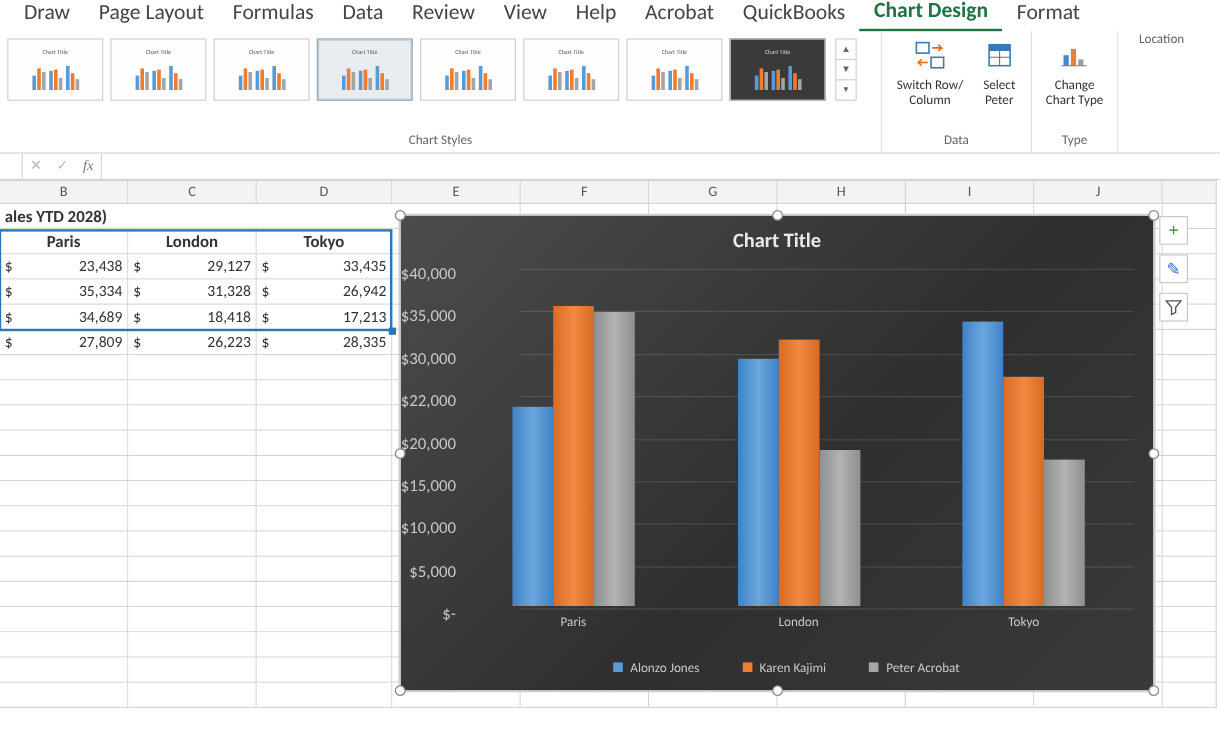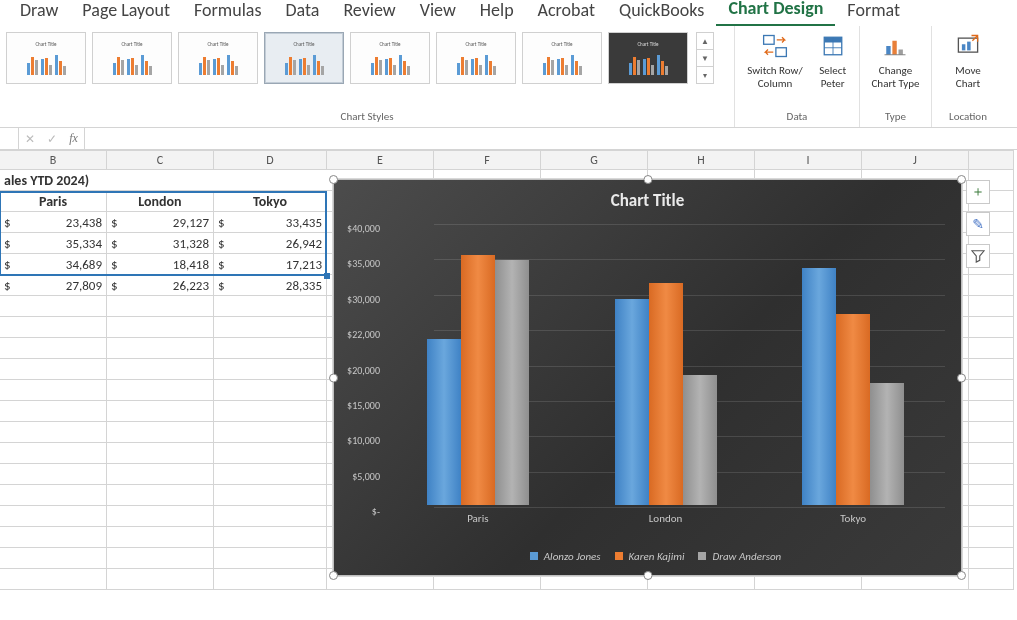--- a/index.html
+++ b/index.html
@@ -60,29 +60,29 @@
 
   
   .chart-obj { position:absolute; left:333px; top:29px; width:629px; height:397px; border:1px solid #bfbfbf; background:linear-gradient(135deg,#4c4c4c 0%, #2f2f2f 55%, #3a3a3a 100%); box-shadow:0 0 0 1px #d8d8d8;}
   .chart-obj .handle { position:absolute; width:9px; height:9px; border:1px solid #888; background:#fff; border-radius:50%;}
   .h-tl{left:-5px; top:-5px;} .h-tr{right:-5px; top:-5px;} .h-bl{left:-5px; bottom:-5px;} .h-br{right:-5px; bottom:-5px;}
   .h-t{left:50%; top:-5px; transform:translateX(-50%);} .h-b{left:50%; bottom:-5px; transform:translateX(-50%);}
   .h-l{left:-5px; top:50%; transform:translateY(-50%);} .h-r{right:-5px; top:50%; transform:translateY(-50%);}
 
   .chart-title { text-align:center; color:#eaeaea; font-weight:bold; font-size:17px; padding-top:10px; font-family:Calibri, sans-serif;}
   .plot { position:absolute; left:50px; right:16px; top:44px; bottom:70px;}
-  .y-tick { position:absolute; right:20px; font-size:10px; color:#c8c8c8; transform:translateY(50%);}
+  .y-tick { position:absolute; right:20px; font-size:14px; color:#c8c8c8; transform:translateY(50%);}
   .grid-h { position:absolute; left:50px; right:0; height:1px; background:rgba(255,255,255,0.12);}
   .cat-group { position:absolute; bottom:0; display:flex; align-items:flex-end; justify-content:center; gap:0;}
   .bar { width:34px; position:relative;}
   .bar.c1 { background:linear-gradient(90deg,#3f82c5 0%, #6aa7dd 50%, #3f82c5 100%);}
   .bar.c2 { background:linear-gradient(90deg,#d96a23 0%, #f08a44 50%, #d96a23 100%);}
   .bar.c3 { background:linear-gradient(90deg,#8f8f8f 0%, #b3b3b3 50%, #8f8f8f 100%);}
   .cat-label { position:absolute; color:#c8c8c8; font-size:11px; text-align:center; transform:translateX(-50%);}
-  .legend { position:absolute; left:16px; right:0; bottom:12px; display:flex; gap:14px; justify-content:center; font-size:11px; color:#c8c8c8; align-items:center;font-style:italic;}
+  .legend { position:absolute; left:16px; right:0; bottom:12px; display:flex; gap:36px; justify-content:center; font-size:11px; color:#c8c8c8; align-items:center;}
   .legend .sw { width:8px; height:8px; display:inline-block; margin-right:6px;}
   .sw.c1{background:#5b9bd5;} .sw.c2{background:#ed7d31;} .sw.c3{background:#a5a5a5;}
 
   .side-btns { position:absolute; right:-29px; top:0; display:flex; flex-direction:column; gap:8px;}
   .side-btn { width:24px; height:24px; border:1px solid #c9c9c9; background:#fff; display:flex; align-items:center; justify-content:center; font-size:14px; color:#3a7a3a;}
   .side-btn.brush{color:#4472c4;}
   .side-btn.filter svg{width:14px;height:14px;}
 </style>
 </head>
 <body>
@@ -311,33 +311,20 @@
               <line x1="4" y1="26" x2="28" y2="26" stroke="#777"></line>
             </svg>
         <span style="white-space:pre-line;">Change
 Chart Type</span>
       </div>
     </div>
     <div class="group-label">Type</div>
   </div>
 
   <div class="group group-loc" style="border-right:none;">
-    <div class="btns">
-      <div class="rb-btn">
-        <svg viewBox="0 0 32 32">
-              <rect x="5" y="7" width="22" height="16" fill="none" stroke="#555" stroke-width="1.5"></rect>
-              <rect x="9" y="14" width="4" height="7" fill="#4a86c5"></rect>
-              <rect x="15" y="11" width="4" height="10" fill="#4a86c5"></rect>
-              <path d="M20 4 h7 v7" fill="none" stroke="#e06a1a" stroke-width="1.5"></path>
-              <path d="M27 4 l-6 6" stroke="#e06a1a" stroke-width="1.5"></path>
-            </svg>
-        <span style="white-space:pre-line;">Move
-Chart</span>
-      </div>
-    </div>
     <div class="group-label">Location</div>
   </div>
 </div>
 
 <div class="fxbar">
   <div class="cell-ref"></div>
   <div style="width:1px;height:100%;background:#d4d4d4;"></div>
   <span style="padding:0 6px; color:#bbb;">✕</span>
   <span style="padding:0 6px; color:#bbb;">✓</span>
   <span class="fx">fx</span>
@@ -354,21 +341,21 @@
     <div class="ch wF">F</div>
     <div class="ch wG">G</div>
     <div class="ch wH">H</div>
     <div class="ch wI">I</div>
     <div class="ch wJ">J</div>
     <div class="ch wK"></div>
   </div>
 
   <div class="grid-rows">
     <div class="gr">
-      <div class="cell title wB" style="width:327px; border-right:none;">ales YTD 2024)</div>
+      <div class="cell title wB" style="width:327px; border-right:none;">ales YTD 2028)</div>
       <div class="cell wE"></div>
           <div class="cell wF"></div>
           <div class="cell wG"></div>
           <div class="cell wH"></div>
           <div class="cell wI"></div>
           <div class="cell wJ"></div>
           <div class="cell wK"></div>
     </div>
     <div class="gr">
       <div class="cell hdr wB">Paris</div>
@@ -699,21 +686,21 @@
           <div class="cat-group" style="left: 409.167px; width: 120px;">
             <div class="bar c1" style="height: 236.553px;"></div>
             <div class="bar c2" style="height: 190.615px;"></div>
             <div class="bar c3" style="height: 121.782px;"></div>
           </div>
         </div>
 
     <div class="legend">
       <span><span class="sw c1"></span><span>Alonzo Jones</span></span>
       <span><span class="sw c2"></span><span>Karen Kajimi</span></span>
-      <span><span class="sw c3"></span><span>Draw Anderson</span></span>
+      <span><span class="sw c3"></span><span>Peter Acrobat</span></span>
     </div>
   <div class="cat-label" style="left: 143.833px; bottom: 50px; position: absolute;">Paris</div>
         <div class="cat-label" style="left: 331.5px; bottom: 50px; position: absolute;">London</div>
         <div class="cat-label" style="left: 519.167px; bottom: 50px; position: absolute;">Tokyo</div>
       </div>
 </div>
 
 </div>
 
 </body></html>

